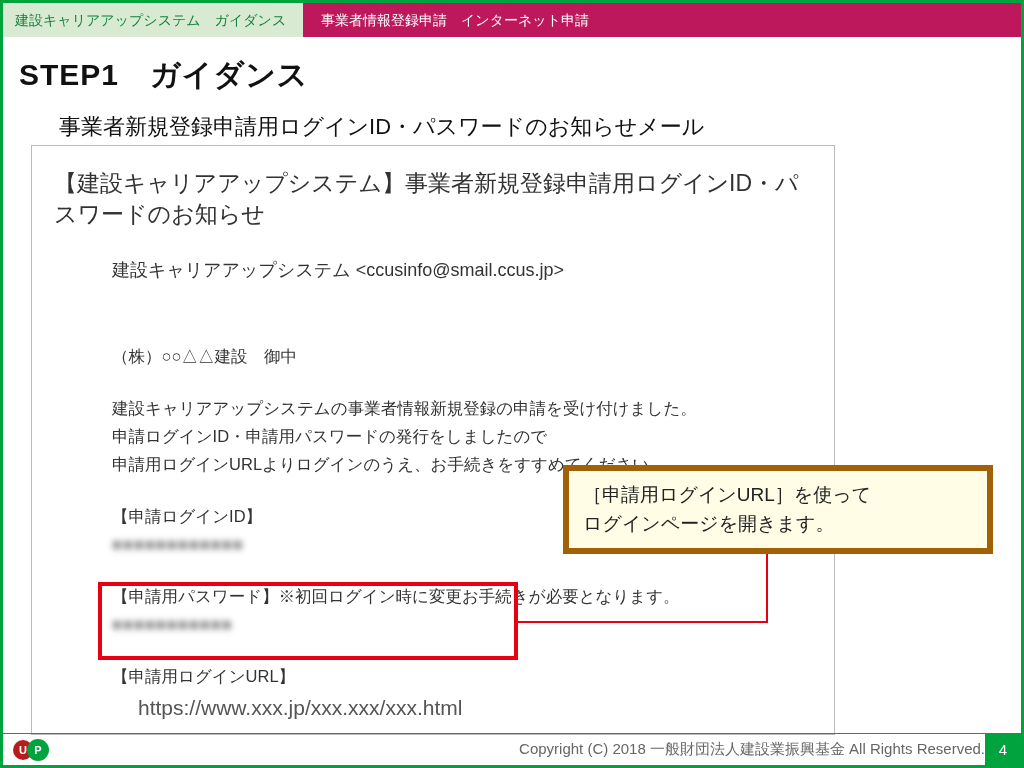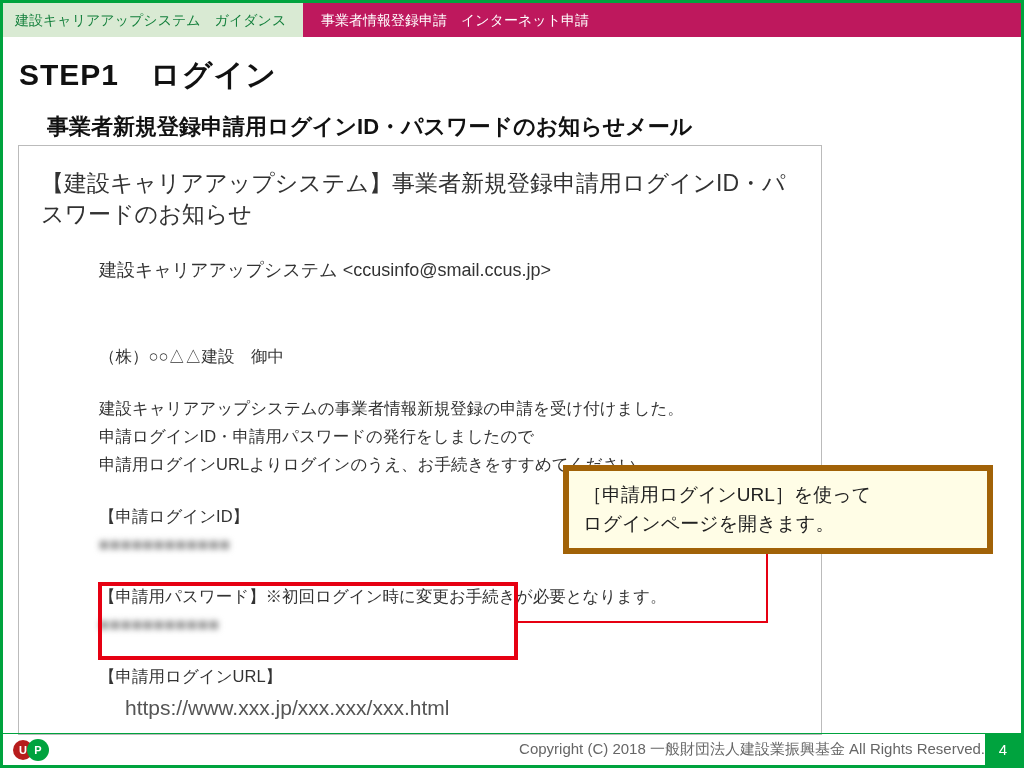--- a/index.html
+++ b/index.html
@@ -22,25 +22,25 @@
     flex:1; background:#be185d; color:#fff; padding-left:18px; font-weight:500;
   }
   
   .step {
     padding: 18px 0 10px 16px;
     font-size: 30px; font-weight: 700; color:#111;
     letter-spacing: 1px;
   }
   .subhead {
     padding: 6px 0 12px 44px;
-    font-size: 22px; font-weight: 700; color:#111;
+    font-size: 22px; font-weight: 400; color:#111;margin-left:12px;
   }
   
   .email-frame {
-    position:absolute; left:15px; top:142px; width:804px; height:590px;
+    position:absolute; left:28px; top:142px; width:804px; height:590px;
     border:1px solid #bbb; background:#fff; overflow:hidden;
   }
   .email-subject {
     padding:22px 20px 8px 22px;
     font-size:23px; color:#323232; font-weight:500;
   }
   .email-from {
     padding:20px 0 0 80px; font-size:18px; color:#333;
   }
   .email-body {
@@ -107,21 +107,21 @@
 </head>
 <body>
 
 <div class="slide">
 
   <div class="hdr">
     <div class="left">建設キャリアアップシステム　ガイダンス</div>
     <div class="right">事業者情報登録申請　インターネット申請</div>
   </div>
 
-  <div class="step">STEP1　ログイン</div>
+  <div class="step">STEP1　ガイダンス</div>
   <div class="subhead">事業者新規登録申請用ログインID・パスワードのお知らせメール</div>
 
   <div class="email-frame">
     <div class="email-subject">【建設キャリアアップシステム】事業者新規登録申請用ログインID・パスワードのお知らせ</div>
     <div class="email-from">建設キャリアアップシステム &lt;ccusinfo@smail.ccus.jp&gt;</div>
     <div class="email-body">
       <div class="para">（株）○○△△建設　御中</div>
       <div class="para">
         <div>建設キャリアアップシステムの事業者情報新規登録の申請を受け付けました。</div>
         <div>申請ログインID・申請用パスワードの発行をしましたので</div>

